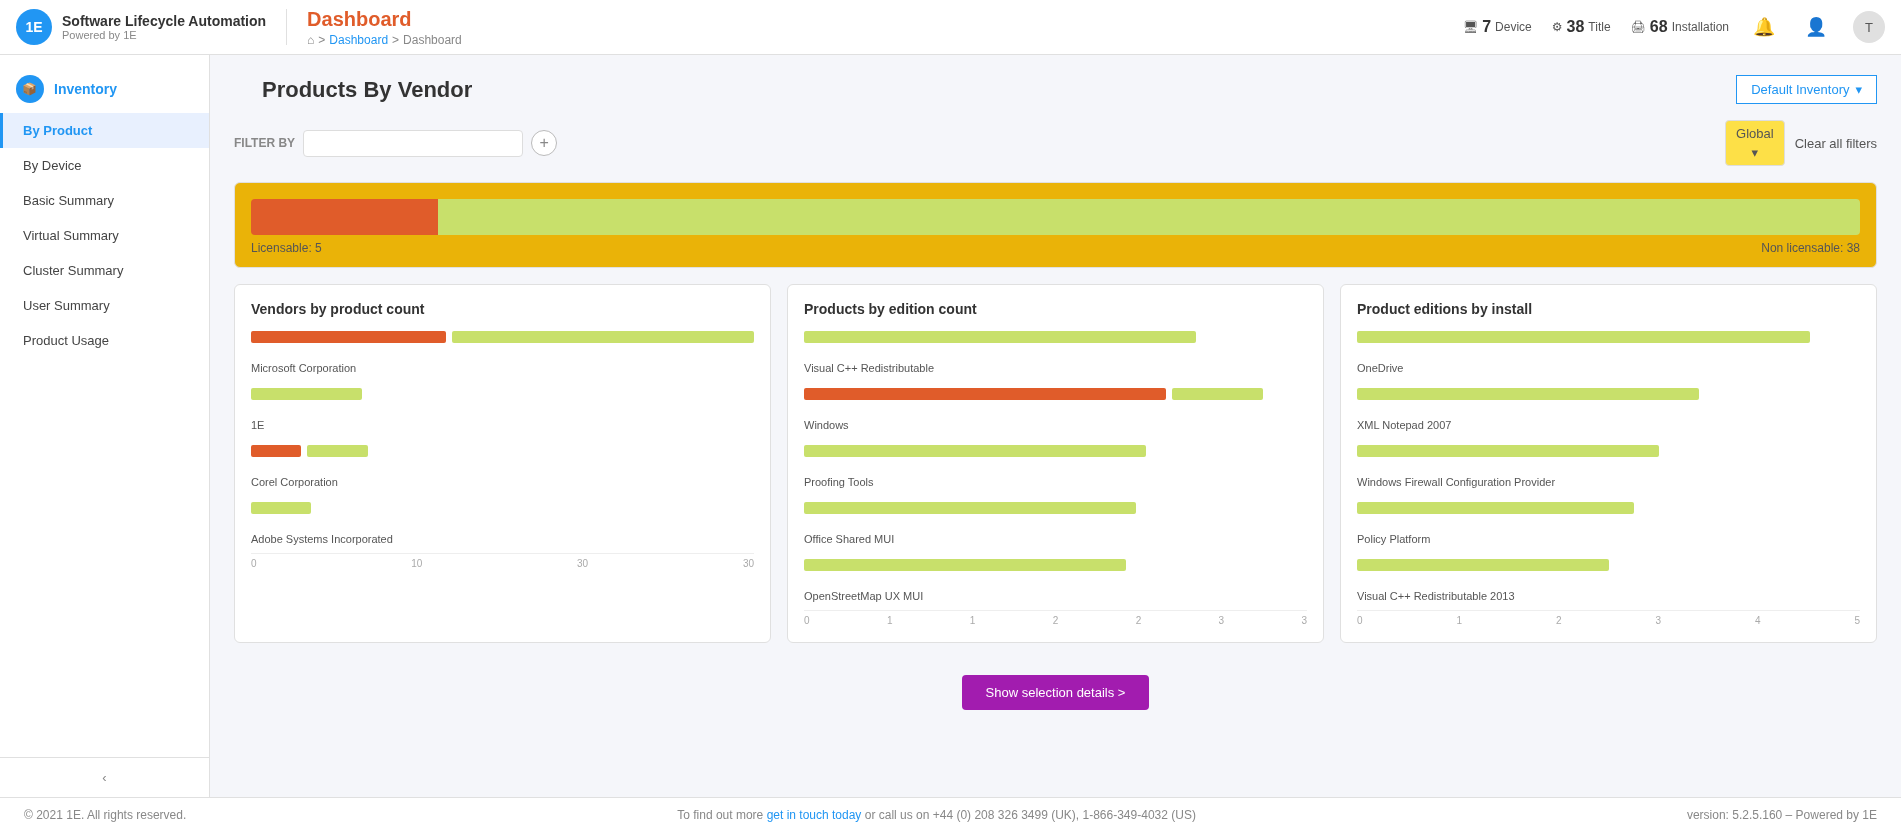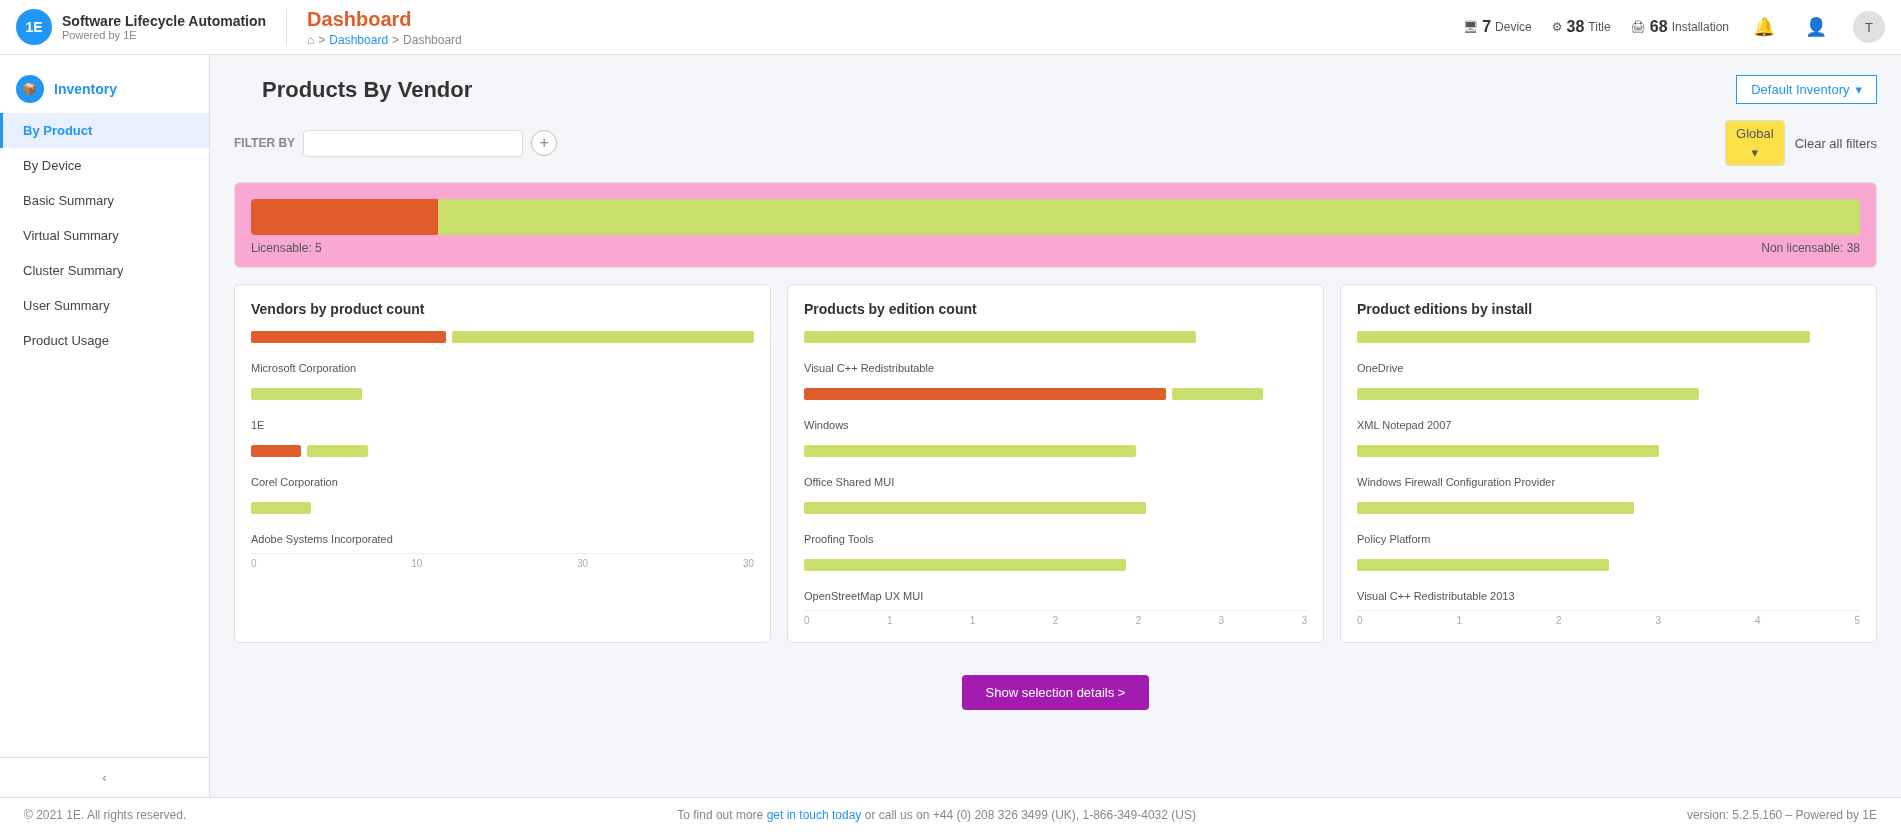--- a/index.html
+++ b/index.html
@@ -43,21 +43,21 @@
     
     .filter-bar { display: flex; align-items: center; gap: 8px; margin-bottom: 16px; }
     .filter-label { font-size: 12px; color: #888; font-weight: 700; }
     .filter-input { border: 1px solid #ddd; border-radius: 4px; padding: 5px 10px; font-size: 13px; width: 220px; color: #333; background: #fff; }
     .filter-add { width: 26px; height: 26px; border: 1px solid #bbb; border-radius: 50%; display: flex; align-items: center; justify-content: center; color: #888; cursor: pointer; font-size: 16px; background: #fff; }
     .filter-right { margin-left: auto; display: flex; align-items: center; gap: 10px; }
     .global-btn { display: flex; align-items: center; gap: 4px; border: 1px solid #ddd; border-radius: 4px; padding: 5px 10px; font-size: 13px; color: #555; cursor: pointer; background: #fde047; flex-direction: column; }
     .clear-filters { font-size: 13px; color: #555; cursor: pointer; text-decoration: none; }
 
     
-    .licensable-card { background: #f9a8d4; border: 1px solid #e0e0e0; border-radius: 6px; padding: 16px 16px 12px; margin-bottom: 16px; }
+    .licensable-card { background: #eab308; border: 1px solid #e0e0e0; border-radius: 6px; padding: 16px 16px 12px; margin-bottom: 16px; }
     .bar-track { display: flex; height: 36px; border-radius: 4px; overflow: hidden; width: 100%; }
     .bar-licensable { background: #e05c2a; }
     .bar-nonlicensable { background: #c8e06b; flex: 1; }
     .bar-labels { display: flex; justify-content: space-between; margin-top: 6px; font-size: 12px; color: #555; }
 
     
     .charts-row { display: flex; gap: 16px; margin-bottom: 16px; }
     .chart-card { background: #fff; border: 1px solid #e0e0e0; border-radius: 6px; padding: 16px; flex: 1; }
     .chart-title { font-size: 14px; font-weight: 600; color: #333; margin-bottom: 14px; }
     .chart-body { display: flex; flex-direction: column; gap: 14px; }
@@ -255,30 +255,30 @@
           <div class="chart-row">
             <div class="chart-bar-wrap">
               <div class="chart-bar-orange" style="width: 72%;"></div>
               <div class="chart-bar-green" style="width: 18%;"></div>
             </div>
             <span class="chart-row-label">Windows</span>
           </div>
 
           <div class="chart-row">
             <div class="chart-bar-wrap">
+              <div class="chart-bar-green" style="width: 68%;"></div>
+            </div>
+            <span class="chart-row-label">Proofing Tools</span>
+          </div>
+
+          <div class="chart-row">
+            <div class="chart-bar-wrap">
               <div class="chart-bar-green" style="width: 66%;"></div>
             </div>
             <span class="chart-row-label">Office Shared MUI</span>
-          </div>
-
-          <div class="chart-row">
-            <div class="chart-bar-wrap">
-              <div class="chart-bar-green" style="width: 68%;"></div>
-            </div>
-            <span class="chart-row-label">Proofing Tools</span>
           </div>
 
           <div class="chart-row">
             <div class="chart-bar-wrap">
               <div class="chart-bar-green" style="width: 64%;"></div>
             </div>
             <span class="chart-row-label">OpenStreetMap UX MUI</span>
           </div>
         </div>
         <div class="chart-axis">

